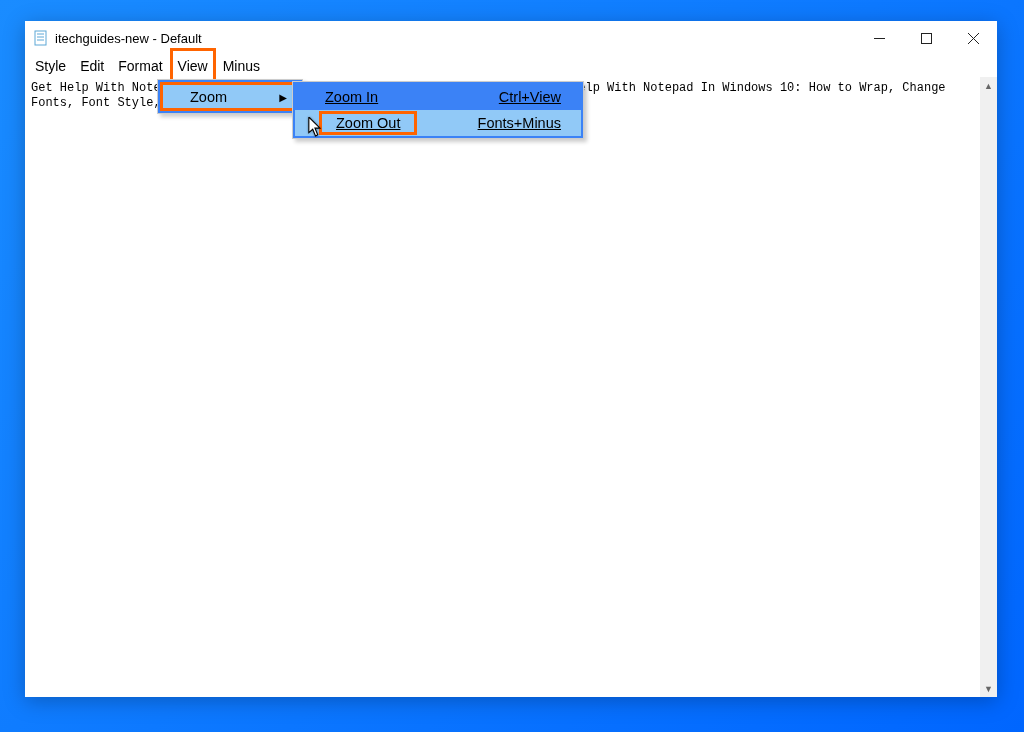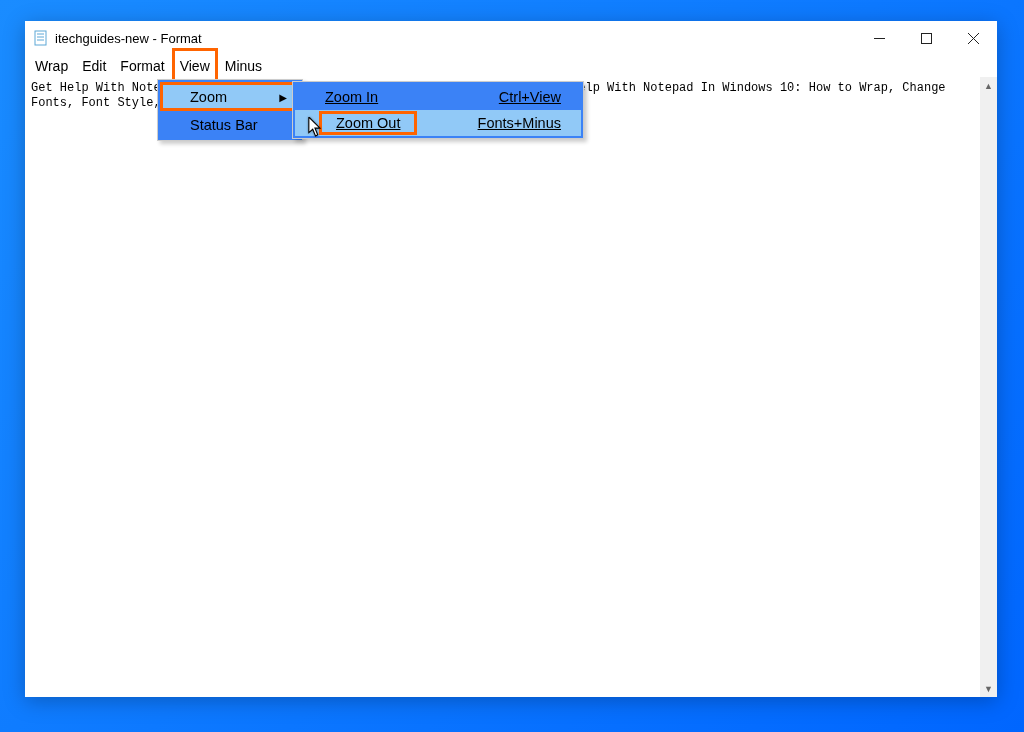--- a/index.html
+++ b/index.html
@@ -146,21 +146,21 @@
 <div class="window">
   <div class="titlebar">
     <span class="icon">
       <svg viewBox="0 0 16 16">
           <rect x="2" y="1" width="11" height="14" fill="#fff" stroke="#5da7d6" stroke-width="1"></rect>
           <line x1="4" y1="4" x2="11" y2="4" stroke="#5da7d6"></line>
           <line x1="4" y1="7" x2="11" y2="7" stroke="#5da7d6"></line>
           <line x1="4" y1="10" x2="11" y2="10" stroke="#5da7d6"></line>
         </svg>
     </span>
-    <span class="title">itechguides-new - Format</span>
+    <span class="title">itechguides-new - Default</span>
     <div class="win-controls">
       <div class="win-btn">
           <svg viewBox="0 0 11 11">
             <line x1="0" y1="5.5" x2="11" y2="5.5"></line>
           </svg>
         </div>
       <div class="win-btn">
           <svg viewBox="0 0 11 11">
             <rect x="0.5" y="0.5" width="10" height="10"></rect>
           </svg>
@@ -168,44 +168,41 @@
       <div class="win-btn">
           <svg viewBox="0 0 11 11">
             <line x1="0" y1="0" x2="11" y2="11"></line>
             <line x1="11" y1="0" x2="0" y2="11"></line>
           </svg>
         </div>
     </div>
   </div>
 
   <div class="menubar">
-    <div class="menu-item">Wrap</div>
+    <div class="menu-item">Style</div>
     <div class="menu-item">Edit</div>
     <div class="menu-item">Format</div>
     <div class="menu-item highlight-orange">View</div>
     <div class="menu-item">Minus</div>
   </div>
 
   <div class="text-area"><span>Get Help With Notep                                                     et Help With Notepad In Windows 10: How to Wrap, Change</span>
 <span>Fonts, Font Style,</span></div>
 
   <div class="scrollbar-v">
     <div class="scroll-arrow">▲</div>
     <div class="scroll-arrow">▼</div>
   </div>
 </div>
 
 <div class="dropdown dd1">
   <div class="row zoom">
     <span>Zoom</span>
     <span class="arrow">▶</span>
   </div>
-  <div class="row">
-    <span>Status Bar</span>
-  </div>
 </div>
 
 <div class="dropdown dd2">
   <div class="row">
     <span>Zoom In</span>
     <span class="shortcut">Ctrl+View</span>
   </div>
   <div class="row zo">
     <span class="label-box">Zoom Out</span>
     <span class="shortcut">Fonts+Minus</span>

